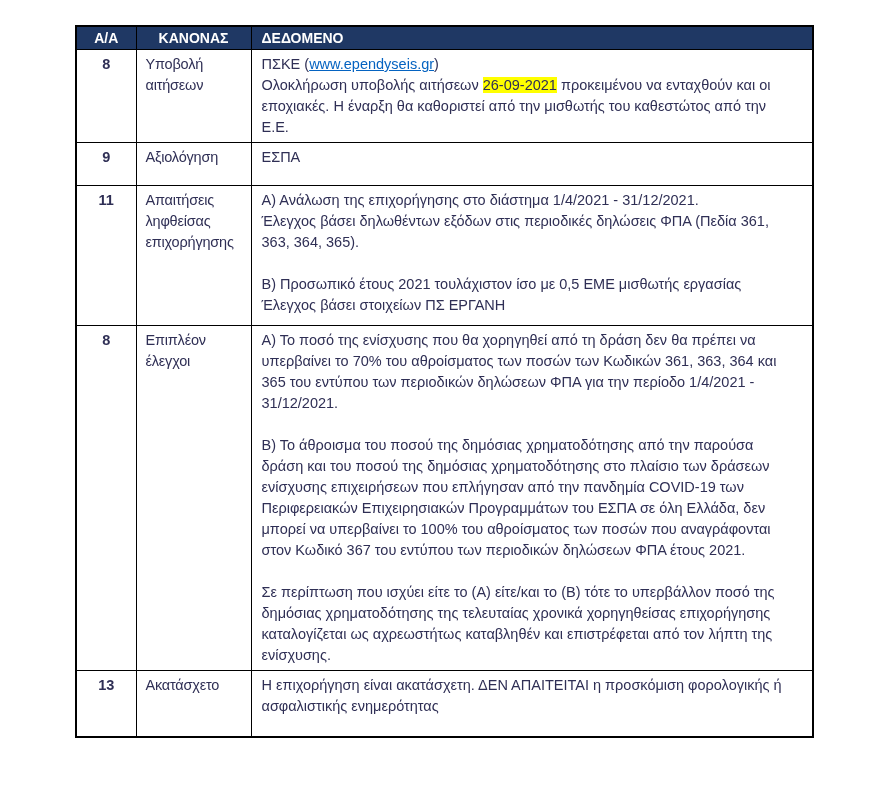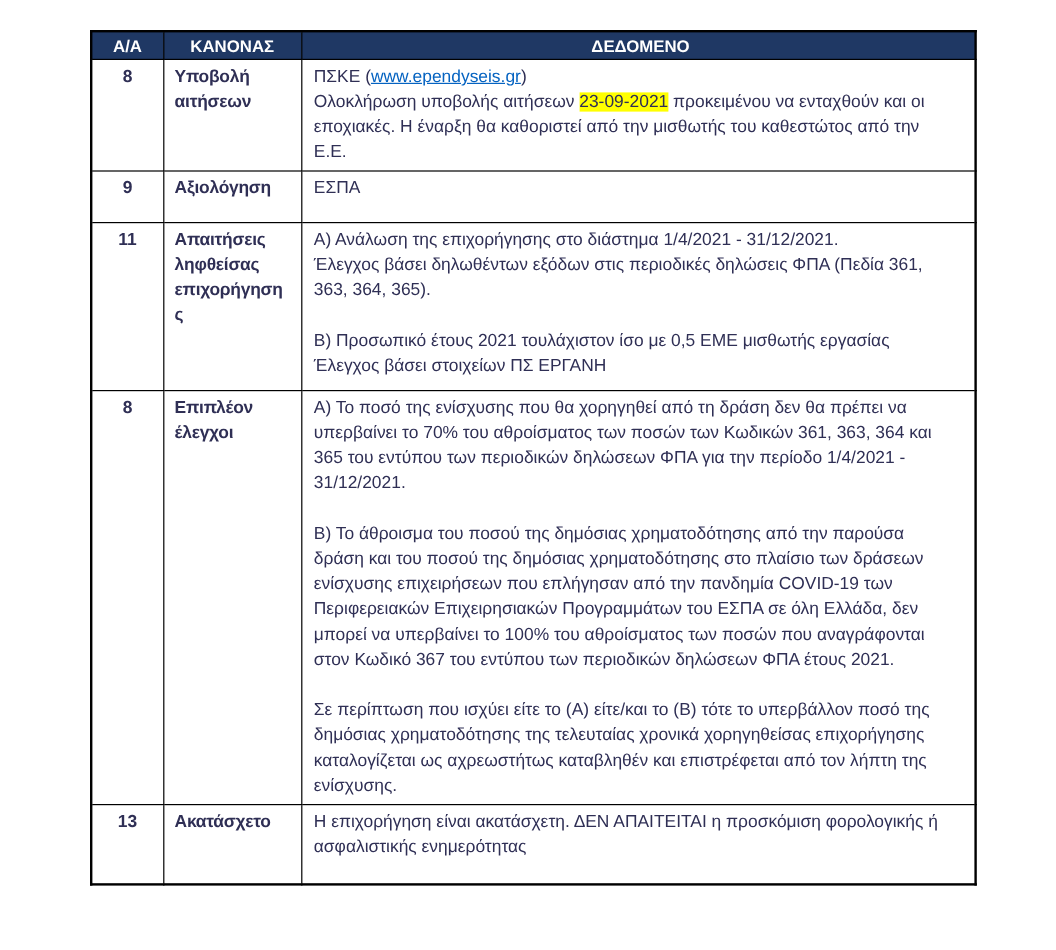--- a/index.html
+++ b/index.html
@@ -33,30 +33,30 @@
   thead th {
     background: var(--header-bg, #1F3864);
     color: var(--header-text, #fff);
     font-weight: bold;
     font-size: 14px;
     padding: 3px 6px;
     height: 23px;
     text-align: center;
     margin-top: 39px;
   }
-  thead th.col-2 { text-align: center; padding-left: 10px; }
+  thead th.col-2 { text-align: left; padding-left: 10px; }
 
   tbody td {
     color: var(--body-text, #2F2F55);
     font-size: 14.5px;
     line-height: 1.45;
     padding: 4px 8px;
   }
   td.num  { text-align: center; font-weight: bold; }
-  td.rule { font-weight: bold; padding-left: 9px; letter-spacing: -0.2px; }
+  td.rule { font-weight: normal; padding-left: 9px; letter-spacing: -0.2px; }
   td.data { padding-left: 10px; padding-right: 10px; }
 
   td.data p {
     margin: 0 13px 21px 0;
     white-space: pre-line;
   }
   td.data p:last-child { margin-bottom: 0; }
 
   a.link {
     color: var(--link, #0563C1);
@@ -91,21 +91,21 @@
           <th class="col-1">ΚΑΝΟΝΑΣ</th>
           <th class="col-2">ΔΕΔΟΜΕΝΟ</th>
         </tr>
     </thead>
     <tbody id="table-body">
         <tr class="row-8">
           <td class="num">8</td>
           <td class="rule">Υποβολή αιτήσεων</td>
           <td class="data">
             <p><span>ΠΣΚΕ (</span><a class="link" href="#">www.ependyseis.gr</a><span>)
-Ολοκλήρωση υποβολής αιτήσεων </span><span class="highlight">23-09-2021</span><span> προκειμένου να ενταχθούν και οι εποχιακές. Η έναρξη θα καθοριστεί από την μισθωτής του καθεστώτος από την Ε.Ε.</span></p>
+Ολοκλήρωση υποβολής αιτήσεων </span><span class="highlight">26-09-2021</span><span> προκειμένου να ενταχθούν και οι εποχιακές. Η έναρξη θα καθοριστεί από την μισθωτής του καθεστώτος από την Ε.Ε.</span></p>
           </td>
         </tr>
         <tr class="row-9">
           <td class="num">9</td>
           <td class="rule">Αξιολόγηση</td>
           <td class="data">
             <p><span>ΕΣΠΑ</span></p>
           </td>
         </tr>
         <tr class="row-11">

